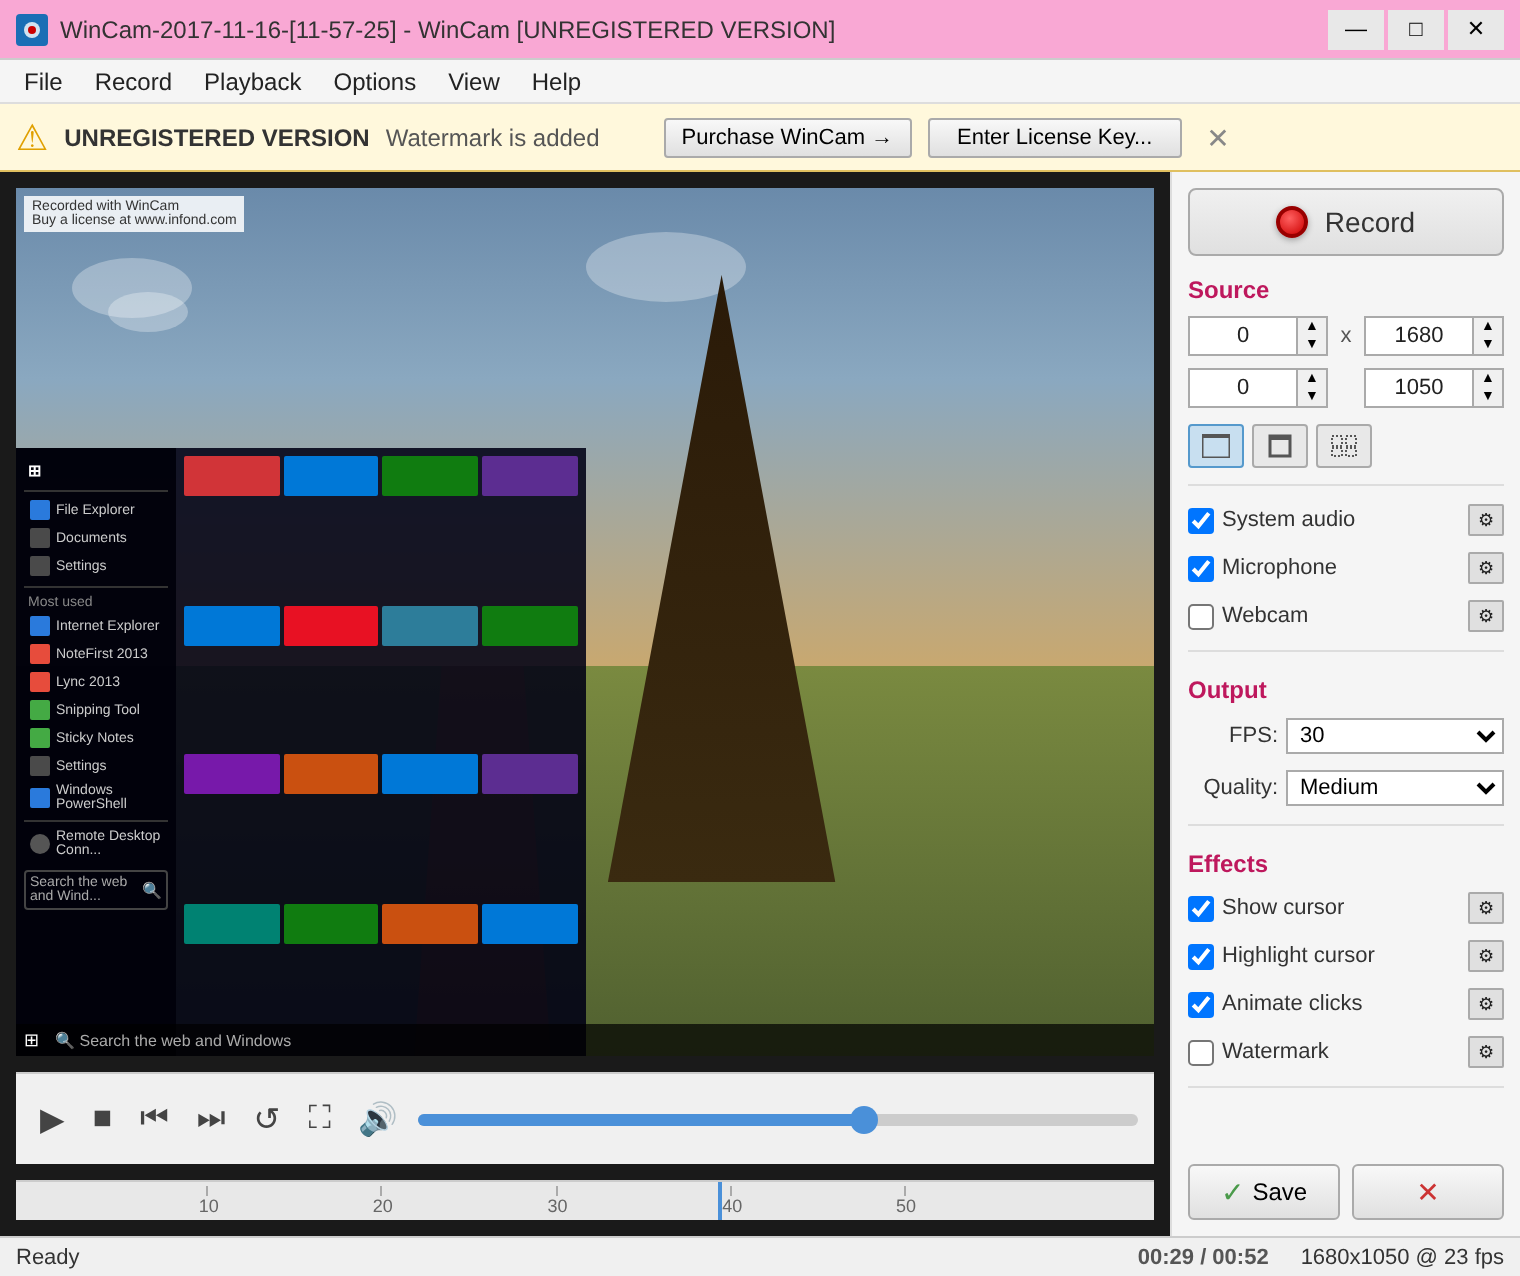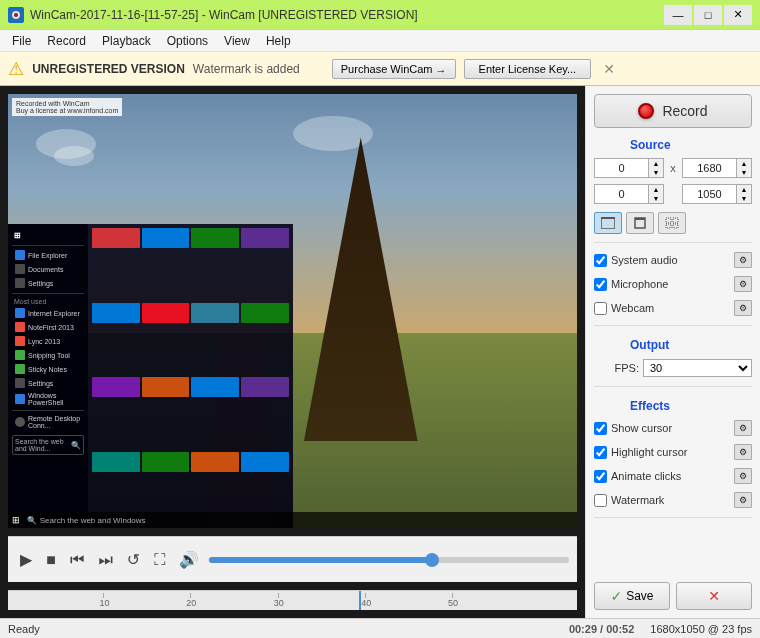--- a/index.html
+++ b/index.html
@@ -1,20 +1,20 @@
 <!DOCTYPE html>
 <html><head>
   <meta charset="utf-8">
   <style>
     * { box-sizing: border-box; margin: 0; padding: 0; }
     body { font-family: 'Segoe UI', Arial, sans-serif; font-size: 12px; background: #f0f0f0; color: #222; width: 760px; height: 638px; overflow: hidden; }
 
     
     #titlebar {
-      background: #bef264;
+      background: #f9a8d4;
       height: 30px;
       display: flex;
       align-items: center;
       padding: 0 8px;
       border-bottom: 1px solid #ccc;
       user-select: none;
     }
     #titlebar .win-btns { display: flex; gap: 2px; }
     #titlebar .win-btn {
       width: 28px; height: 20px;
@@ -255,23 +255,22 @@
       width: 16px; height: 16px;
       background: radial-gradient(circle at 40% 35%, #ff6060, #cc0000);
       border-radius: 50%;
       border: 2px solid #990000;
       box-shadow: 0 1px 3px rgba(0,0,0,0.3);
     }
 
     .section-title {
       font-size: 12px;
       font-weight: bold;
-      color: #1d4ed8;
+      color: #be185d;
       margin-top: 4px;
-      margin-left: 36px;
     }
 
     .source-grid {
       display: grid;
       grid-template-columns: 1fr 12px 1fr;
       align-items: center;
       gap: 3px;
     }
     .spin-box {
       display: flex;
@@ -664,20 +663,28 @@
     <div class="output-row">
       <span class="output-label">FPS:</span>
       <select class="output-select">
         <option>30</option>
         <option>15</option>
         <option>24</option>
         <option>25</option>
         <option>60</option>
       </select>
     </div>
+    <div class="output-row">
+      <span class="output-label">Quality:</span>
+      <select class="output-select">
+        <option>Medium</option>
+        <option>Low</option>
+        <option>High</option>
+      </select>
+    </div>
 
     <div class="divider"></div>
 
     <div class="section-title">Effects</div>
 
     <div class="check-row">
       <input type="checkbox" checked="" style="">
       <span class="check-label">Show cursor</span>
       <div class="cfg-btn">⚙</div>
     </div>

